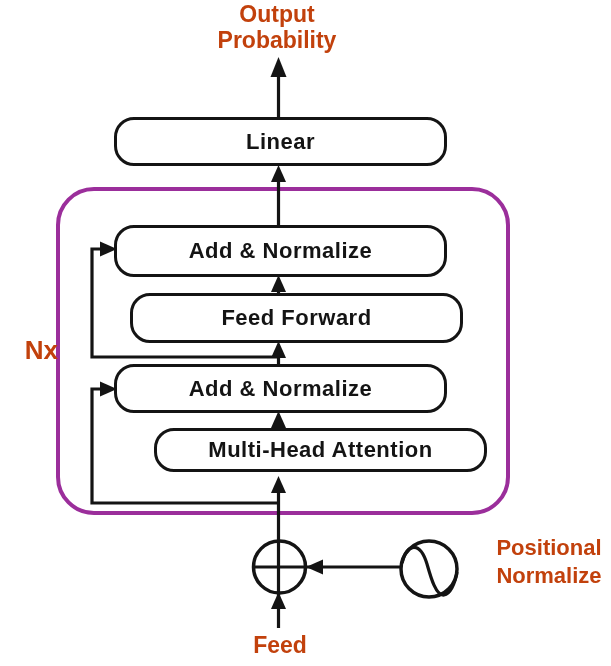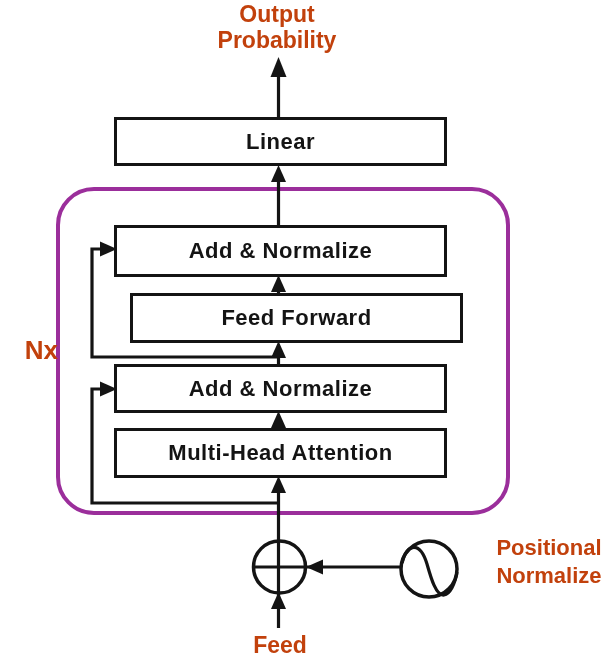--- a/index.html
+++ b/index.html
@@ -28,34 +28,34 @@
     left: 0; top: 0;
     width: 611px; height: 666px;
   }
 
   .box {
     position: absolute;
     left: 114px;
     width: 333px;
     background: #ffffff;
     border: 3px solid #141414;
-    border-radius: 0;
+    border-radius: 20px;
     display: flex;
     align-items: center;
     justify-content: center;
     font-weight: 700;
     font-size: 22px;
     letter-spacing: 0.5px;
     color: #141414;
   }
   .box-linear        { top: 117px; height: 49px; }
   .box-addnorm-top   { top: 225px; height: 52px; }
   .box-feedforward   { top: 293px; height: 50px; margin-left: 16px; }
   .box-addnorm-bot   { top: 364px; height: 49px; }
-  .box-mha           { top: 428px; height: 50px; }
+  .box-mha           { top: 428px; height: 44px; margin-left: 40px; }
 
   .lbl {
     position: absolute;
     font-weight: 700;
     color: #c2410c;
     text-align: center;
   }
   .lbl-output {
     left: 157px; top: 1px; width: 240px;
     font-size: 23px; line-height: 26px;

